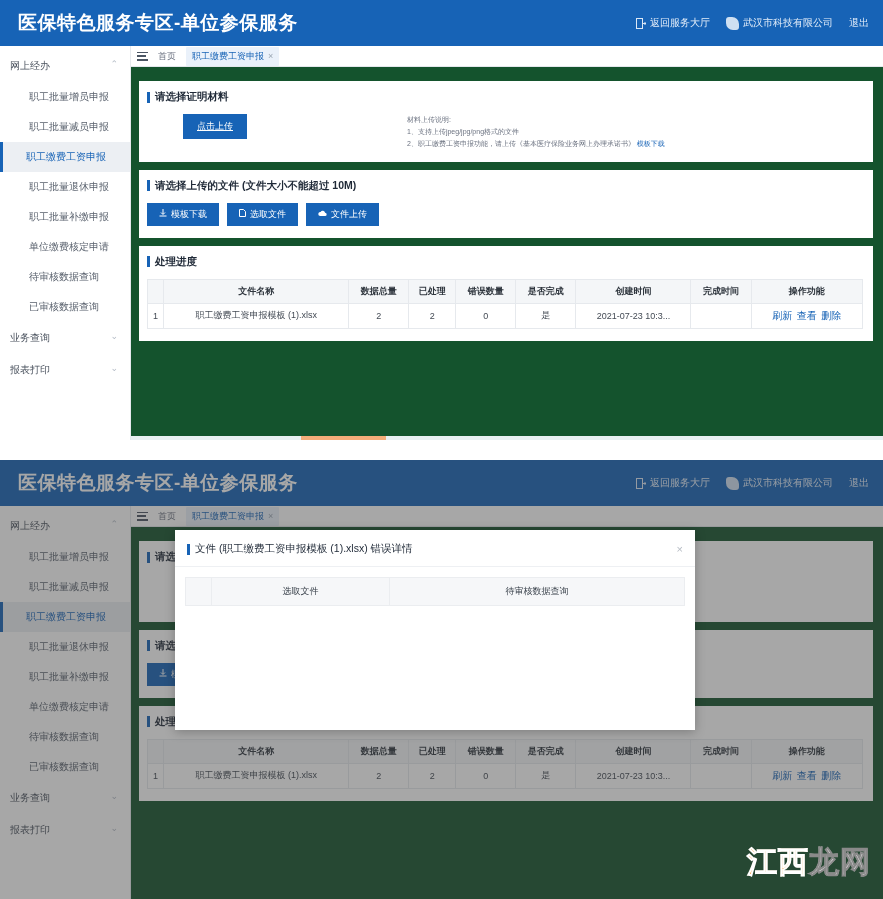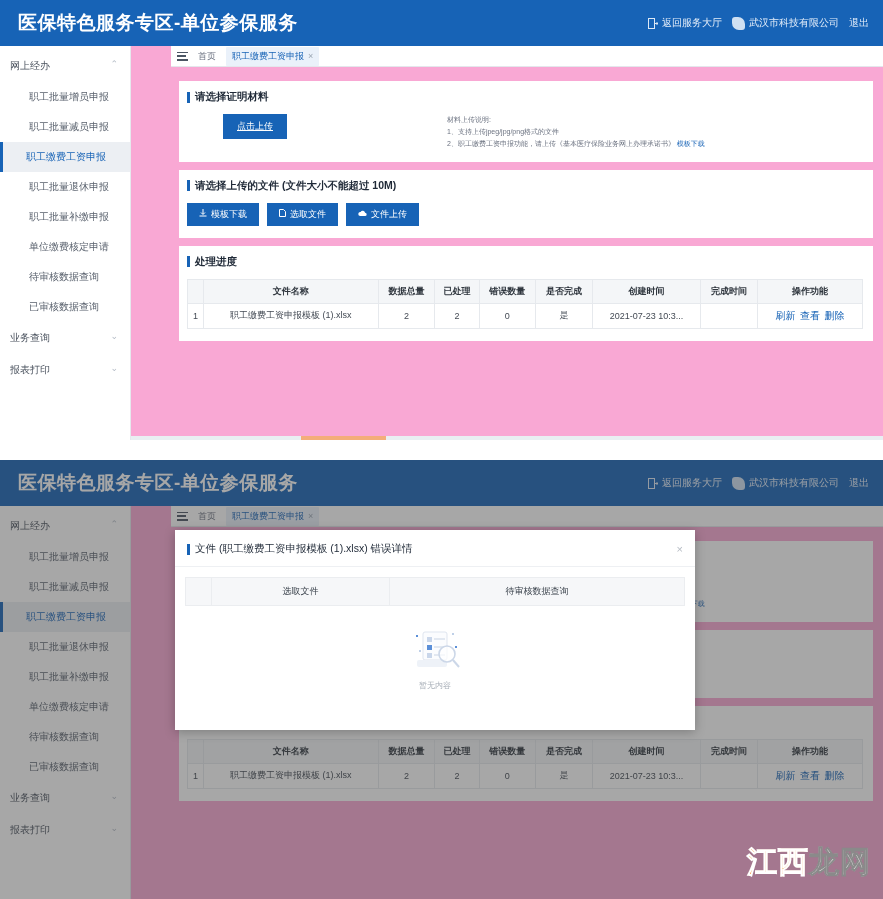--- a/index.html
+++ b/index.html
@@ -38,21 +38,21 @@
     color: #ffffff;
     font-size: 19px;
     font-weight: bold;
     letter-spacing: .5px;
     white-space: nowrap;
   }
   .topbar-right {
     margin-left: auto;
     display: flex;
     align-items: center;
-    gap: 10px;
+    gap: 16px;
     color: #e3edf9;
     font-size: 10px;
     justify-content: flex-end;
   }
   .tb-item {
     display: flex;
     align-items: center;
     gap: 4px;
     white-space: nowrap;
   }
@@ -101,24 +101,23 @@
   .side-item.active {
     background: #eceff3;
     border-left-color: #1763b6;
     color: #1763b6;
     padding-left: 23px;
   }
 
   
   .main {
     flex: 1;
-    background: #f9a8d4;
+    background: #14532d;
     position: relative;
     overflow: hidden;
-    padding-left: 40px;
   }
   .tabbar {
     height: 21px;
     background: #ffffff;
     border-bottom: 1px solid #e4e7ec;
     display: flex;
     align-items: center;
     padding-left: 6px;
     gap: 10px;
     font-size: 9px;
@@ -652,41 +651,20 @@
       <div class="modal-body">
         <table class="mgrid">
           <thead>
             <tr>
               <th class="mcol-a"></th>
               <th>选取文件</th>
               <th>待审核数据查询</th>
             </tr>
           </thead>
         </table>
-        <div class="empty">
-          <span>
-            <svg width="56" height="46" viewBox="0 0 56 46">
-              <rect x="16" y="6" width="24" height="28" rx="2" fill="#fbfcfe" stroke="#dfe5ef"></rect>
-              <rect x="20" y="11" width="5" height="5" fill="#c9d6ea"></rect>
-              <rect x="20" y="19" width="5" height="5" fill="#5b8fd8"></rect>
-              <rect x="20" y="27" width="5" height="5" fill="#c9d6ea"></rect>
-              <rect x="27" y="12" width="11" height="2" fill="#e2e8f1"></rect>
-              <rect x="27" y="20" width="11" height="2" fill="#e2e8f1"></rect>
-              <rect x="27" y="28" width="11" height="2" fill="#e2e8f1"></rect>
-              <rect x="10" y="34" width="30" height="7" rx="2" fill="#eef2f8"></rect>
-              <circle cx="40" cy="28" r="8" fill="#ffffff" fill-opacity="0.7" stroke="#ccd7e8" stroke-width="1.6"></circle>
-              <line x1="46" y1="34" x2="52" y2="41" stroke="#ccd7e8" stroke-width="2"></line>
-              <rect x="9" y="9" width="2" height="2" fill="#5b8fd8"></rect>
-              <rect x="45" y="7" width="2" height="2" fill="#bfd0e8"></rect>
-              <rect x="48" y="20" width="2" height="2" fill="#5b8fd8"></rect>
-              <rect x="12" y="24" width="2" height="2" fill="#bfd0e8"></rect>
-            </svg>
-          </span>
-          <div class="empty-label">暂无内容</div>
-        </div>
       </div>
     </div>
 
     <svg class="arrow-layer">
       <defs>
         <marker id="ah2" markerWidth="5" markerHeight="5" refX="2.5" refY="2.5" orient="auto">
           <path d="M0,0 L5,2.5 L0,5 z" fill="#ec2d21"></path>
         </marker>
       </defs>
       <line x1="810" y1="305" x2="610" y2="158" stroke="#ec2d21" stroke-width="3.2" marker-end="url(#ah2)"></line>

